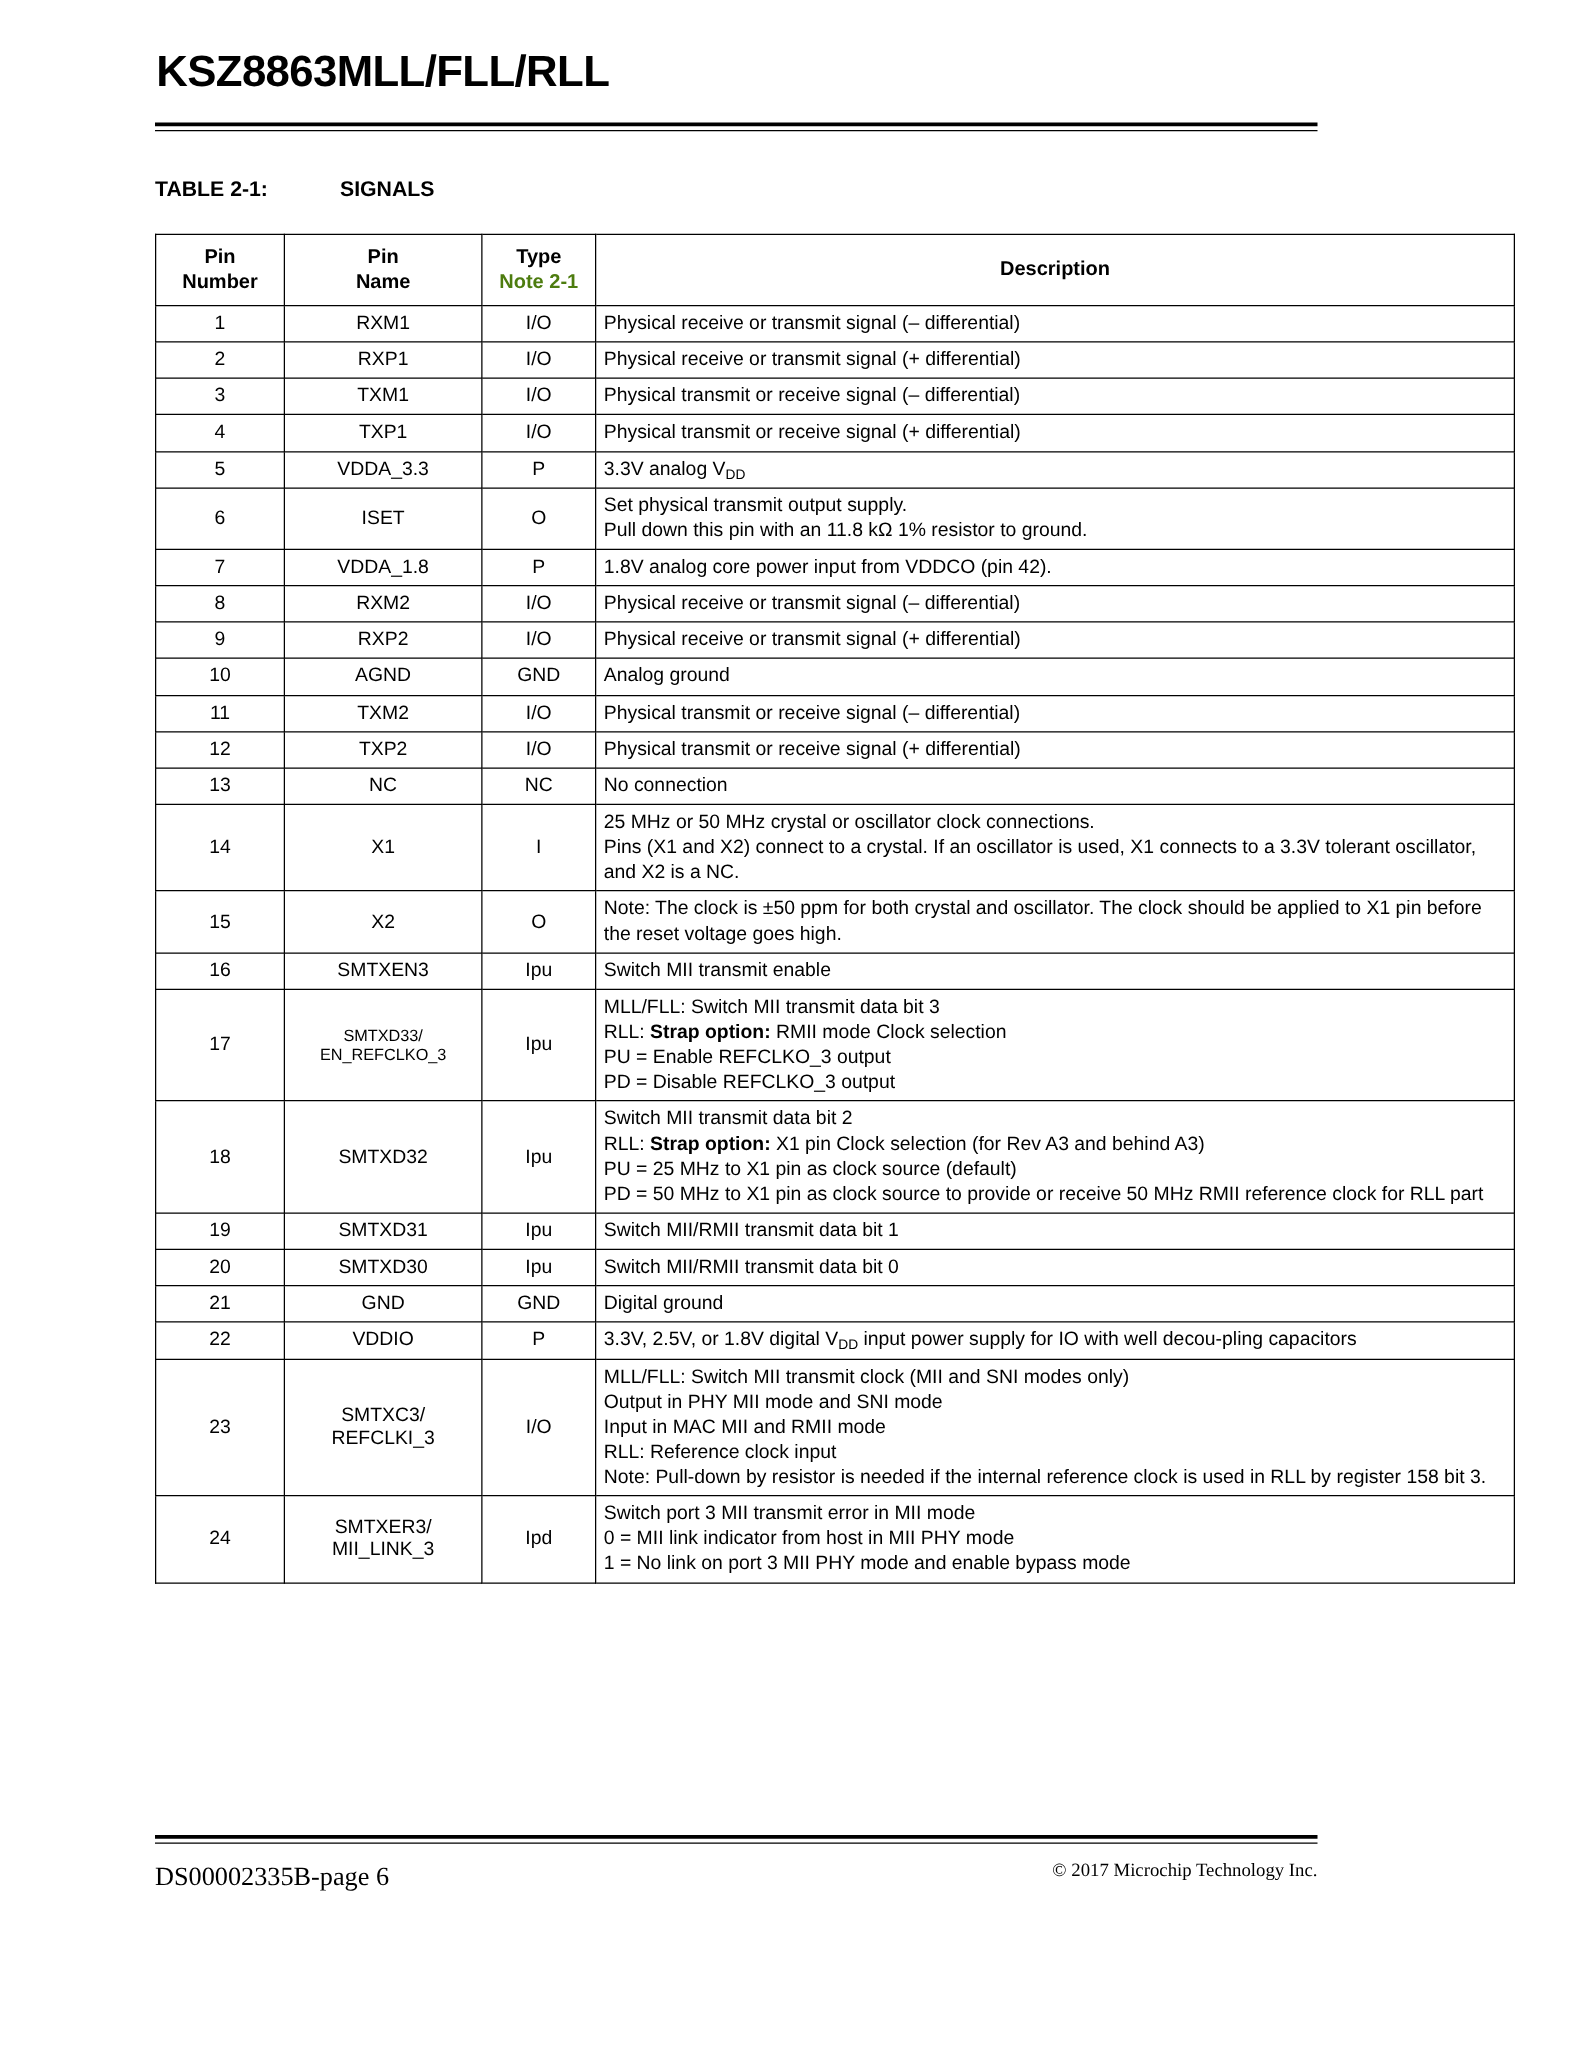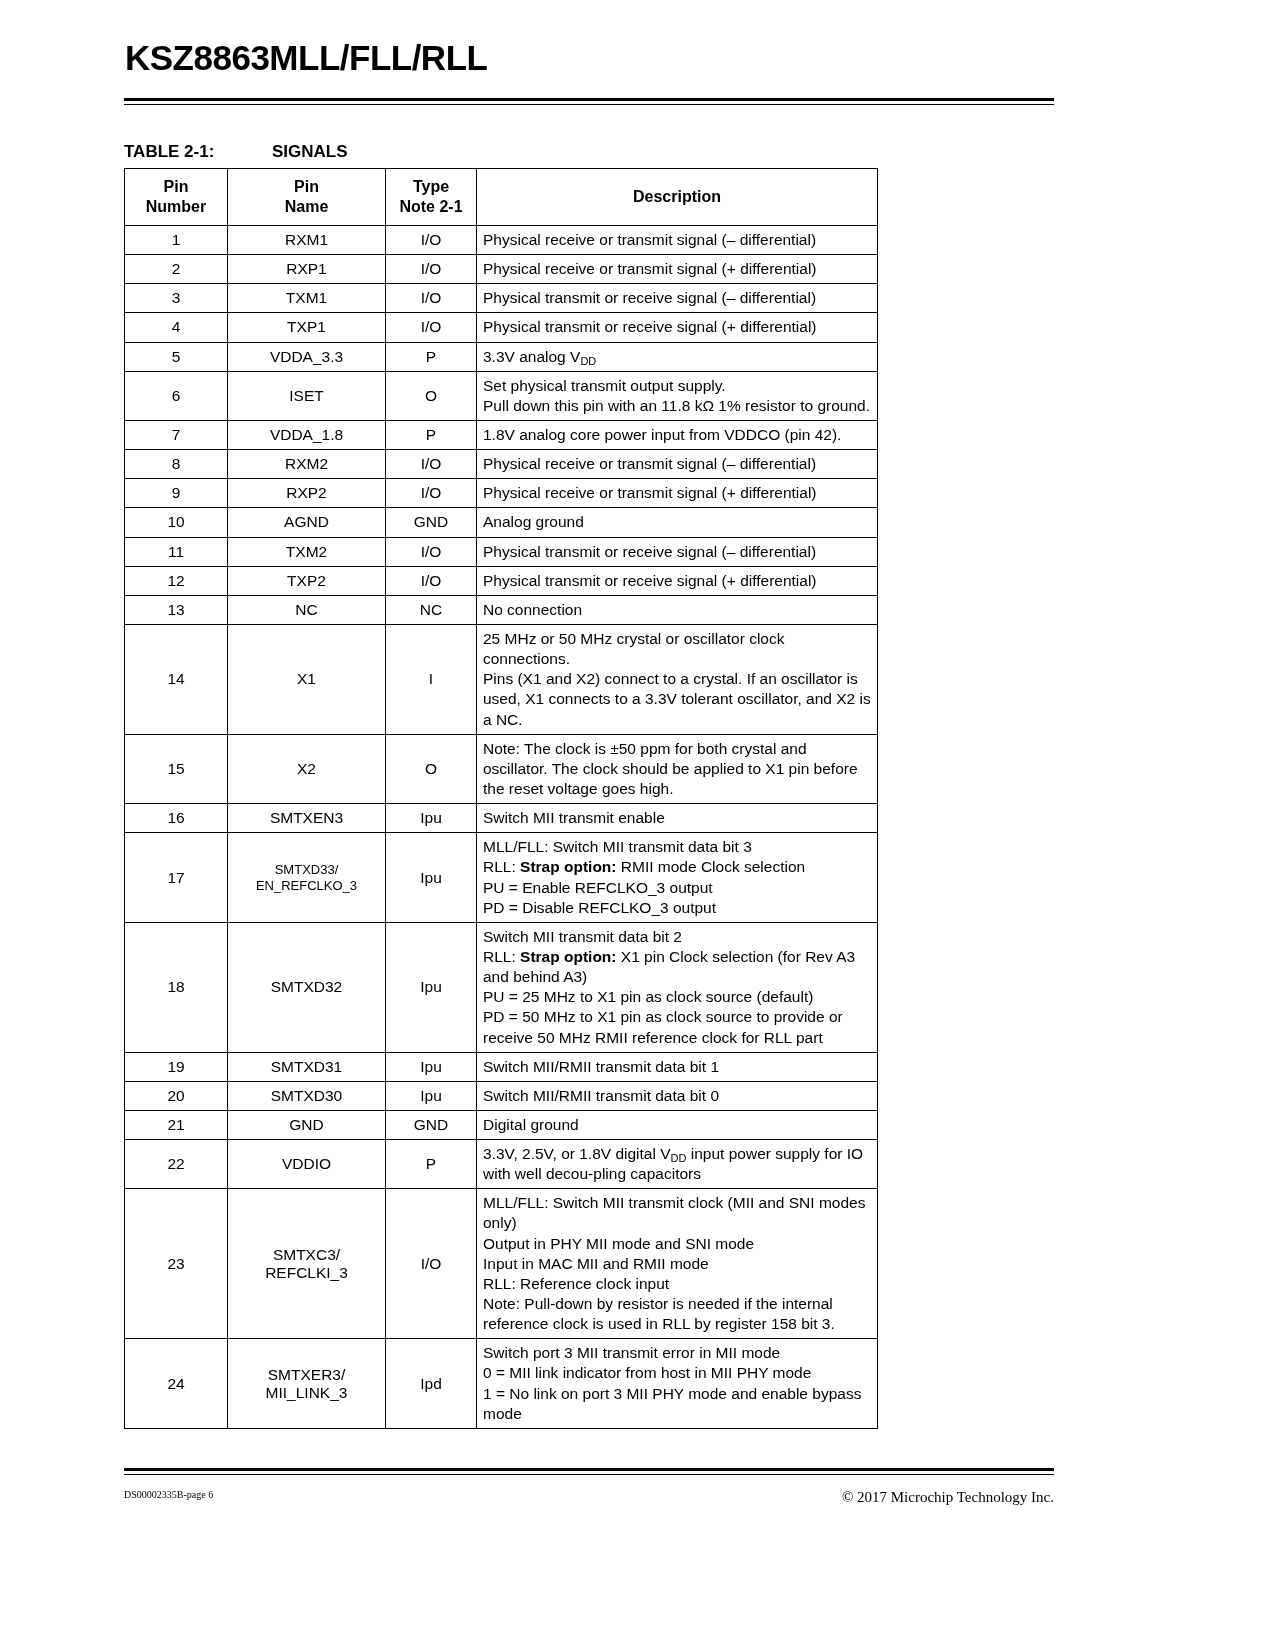--- a/index.html
+++ b/index.html
@@ -45,39 +45,39 @@
     font-size: 17px;
     font-weight: bold;
   }
   .table-caption .cap-label {
     display: inline-block;
     width: 148px;
   }
   table.signals {
     position: absolute;
     left: 124px;
-    top: 168px;
-    width: 754px;
+    top: 187px;
+    width: 1088px;
     border-collapse: collapse;
     font-size: 15.5px;
   }
   table.signals td, table.signals th {
     border: 1px solid #000;
     padding: 4px 6px;
     vertical-align: middle;
   }
   table.signals thead th {
     text-align: center;
     font-weight: bold;
     font-size: 16px;
     padding: 8px 4px;
     line-height: 1.25;
   }
   .note-link {
-    color: #000000;
+    color: #4d7c0f;
     font-weight: bold;
   }
   .col-num { width: 90px; text-align: center; }
   .col-name { width: 145px; text-align: center; }
   .col-type { width: 78px; text-align: center; }
   .col-desc { text-align: left; padding-left: 9px; }
   td.desc { line-height: 1.30; }
   .small-name { font-size: 13px; line-height: 1.2; }
   sub {
     font-size: 11px;
@@ -92,21 +92,21 @@
     top: 1468px;
     width: 930px;
     border-top: 3px solid #000;
     border-bottom: 1px solid #000;
     height: 3px;
   }
   .footer-left {
     position: absolute;
     left: 124px;
     top: 1489px;
-    font-size: 10px;
+    font-size: 21px;
     font-family: "Liberation Serif", serif;
   }
   .footer-right {
     position: absolute;
     right: 221px;
     top: 1489px;
     font-size: 15px;
     font-family: "Liberation Serif", serif;
     margin-left: 18px;
   }

